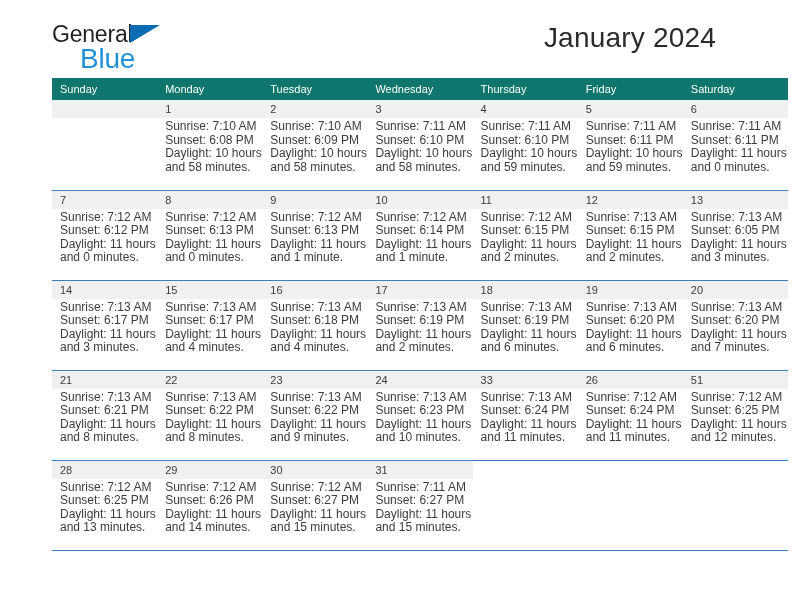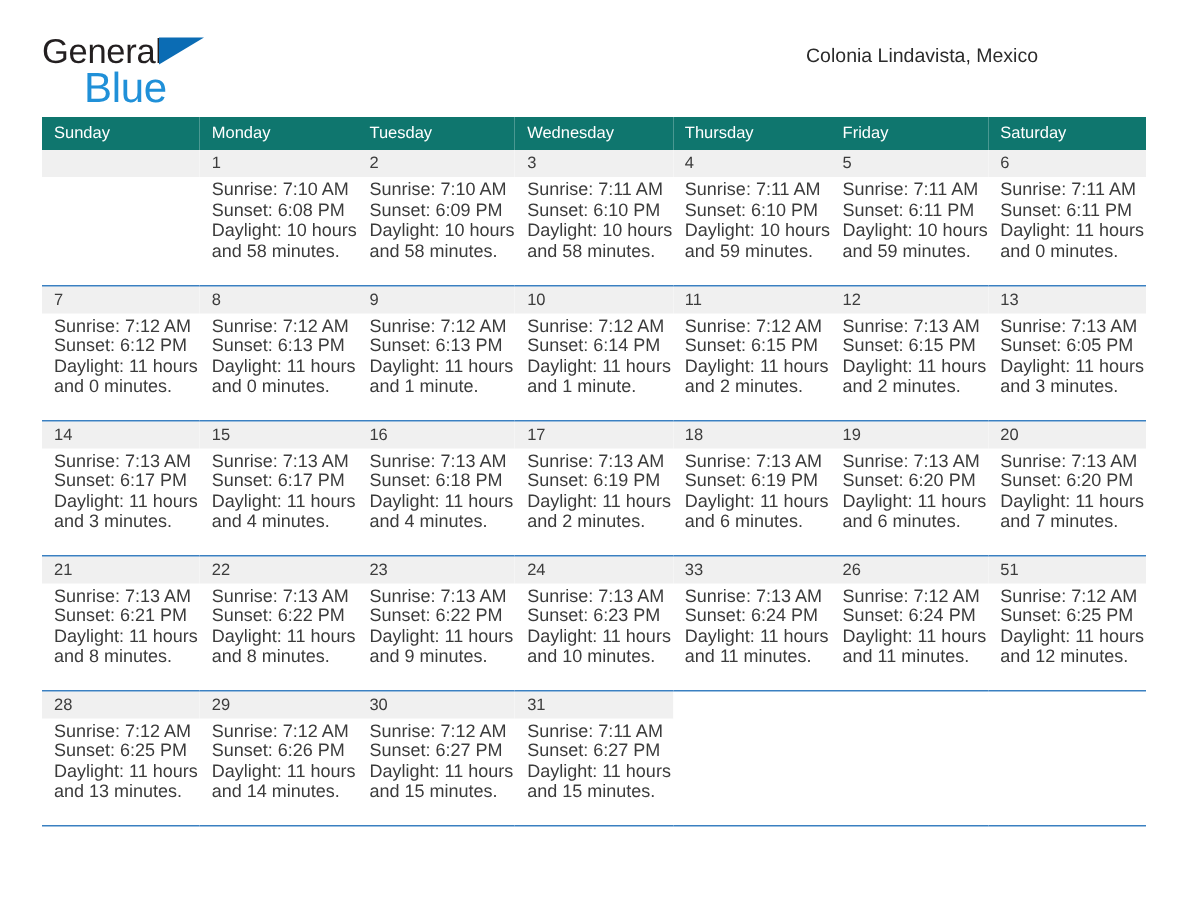--- a/index.html
+++ b/index.html
@@ -14,20 +14,21 @@
     color: #2b2b2b;
     overflow: hidden;
   }
 
   .page {
     position: relative;
     width: 720px;
     height: 612px;
     box-sizing: border-box;
     padding: 0 28px;
+    margin-left: 24px;
   }
 
   
   .topbar {
     height: 78px;
     display: flex;
     align-items: flex-start;
     justify-content: space-between;
     padding-top: 22px;
     box-sizing: border-box;
@@ -151,21 +152,21 @@
       <div class="brand-row1">
         <span class="brand-general">General</span>
         <span class="brand-triangle"></span>
       </div>
       <div class="brand-row2">
         <span class="brand-blue">Blue</span>
       </div>
     </div>
 
     <div class="titles">
-      <div class="cal-subtitle">Colonia Lindavista, Mexico</div>
+      <div class="cal-title">January 2024</div>
     </div>
 
   </div>
 
   <table class="calendar">
     <thead>
       <tr>
         <th>Sunday</th>
         <th>Monday</th>
         <th>Tuesday</th>

